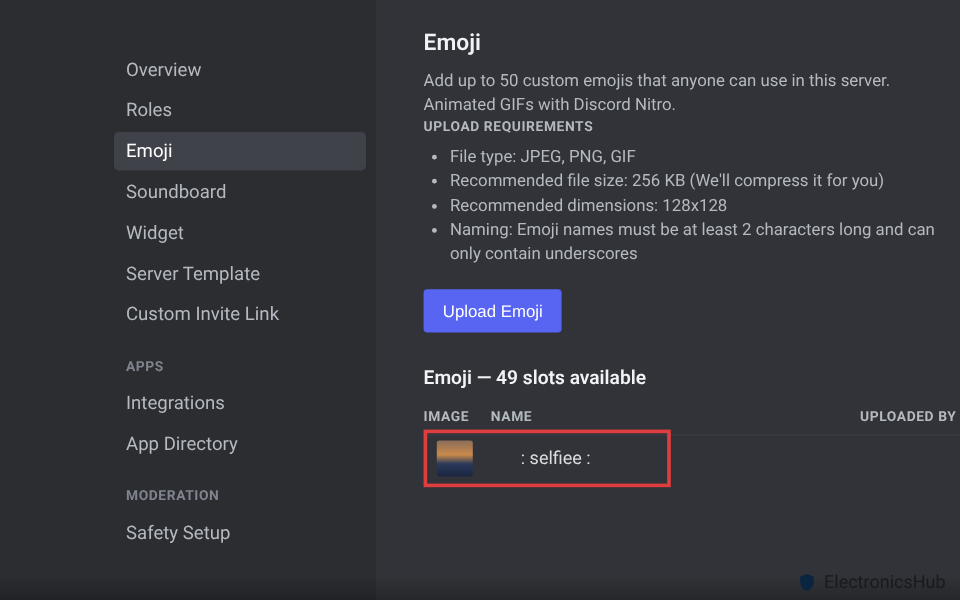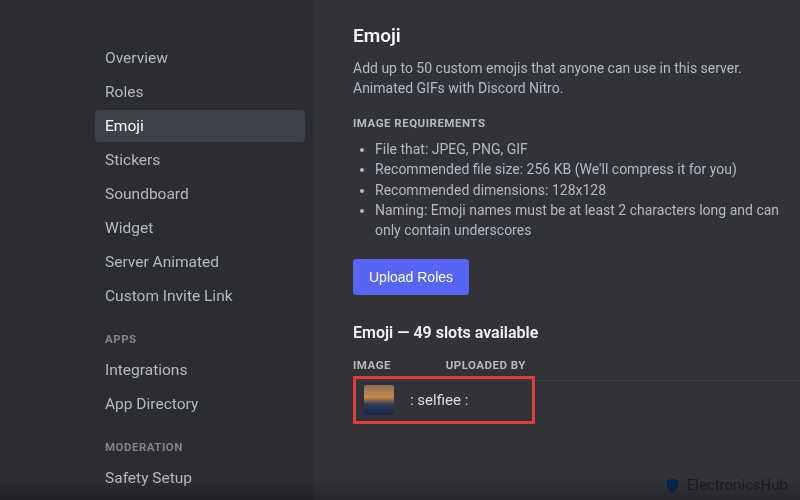--- a/index.html
+++ b/index.html
@@ -53,21 +53,20 @@
     h2 {
       color: #f2f3f5;
       font-size: 19px;
       font-weight: 600;
       margin-bottom: 12px;
     }
     .description {
       color: #b5bac1;
       font-size: 14px;
       line-height: 1.4;
-      margin-bottom: 18px;
     }
     .subheader {
       font-size: 11.5px;
       font-weight: 700;
       letter-spacing: 0.5px;
       color: #b5bac1;
       margin-bottom: 9px;
     }
     ul {
       list-style: disc;
@@ -114,21 +113,21 @@
       border-top: 1px solid rgba(78,80,88,0.4);
     }
     .emoji-thumb {
       width: 30px;
       height: 30px;
       margin-left: 2px;
       background: linear-gradient(to bottom, #8a6d5a 0%, #c98a4a 40%, #2a3a5a 65%, #1a2540 100%);
       border-radius: 2px;
     }
     .emoji-name-box {
-      margin-left: 16px;
+      margin-left: 40px;
       color: #dbdee1;
       font-size: 15px;
       text-align: right;
     }
     .highlight-box {
       border: 3px solid #e03e3e;
       padding: 6px 64px 6px 6px;
       display: inline-flex;
       align-items: center;
       position: relative;
@@ -155,52 +154,52 @@
   </style>
 </head>
 <body>
 
 <div class="left-gap"></div>
 
 <nav class="sidebar">
   <div class="sidebar-item">Overview</div>
   <div class="sidebar-item">Roles</div>
   <div class="sidebar-item active">Emoji</div>
-  <div class="sidebar-item">Stickers</div>
   <div class="sidebar-item">Soundboard</div>
   <div class="sidebar-item">Widget</div>
-  <div class="sidebar-item">Server Animated</div>
+  <div class="sidebar-item">Server Template</div>
   <div class="sidebar-item">Custom Invite Link</div>
 
   <div class="sidebar-header">APPS</div>
   <div class="sidebar-item">Integrations</div>
   <div class="sidebar-item">App Directory</div>
 
   <div class="sidebar-header">MODERATION</div>
   <div class="sidebar-item">Safety Setup</div>
 </nav>
 
 <main class="content">
   <h2>Emoji</h2>
   <p class="description">Add up to 50 custom emojis that anyone can use in this server. Animated GIFs with Discord Nitro.</p>
 
-  <div class="subheader">IMAGE REQUIREMENTS</div>
+  <div class="subheader">UPLOAD REQUIREMENTS</div>
   <ul>
-    <li>File that: JPEG, PNG, GIF</li>
+    <li>File type: JPEG, PNG, GIF</li>
     <li>Recommended file size: 256 KB (We'll compress it for you)</li>
     <li>Recommended dimensions: 128x128</li>
     <li>Naming: Emoji names must be at least 2 characters long and can only contain underscores</li>
   </ul>
 
-  <button class="upload-btn">Upload Roles</button>
+  <button class="upload-btn">Upload Emoji</button>
 
   <div class="slots-title">Emoji — 49 slots available</div>
 
   <div class="table-header">
     <div class="col-image">IMAGE</div>
+    <div class="col-name">NAME</div>
     <div class="col-uploaded">UPLOADED BY</div>
   </div>
 
   <div class="emoji-row">
     <span class="highlight-box">
       <div class="emoji-thumb"></div>
       <div class="emoji-name-box">: selfiee :</div>
     </span>
   </div>
 </main>

